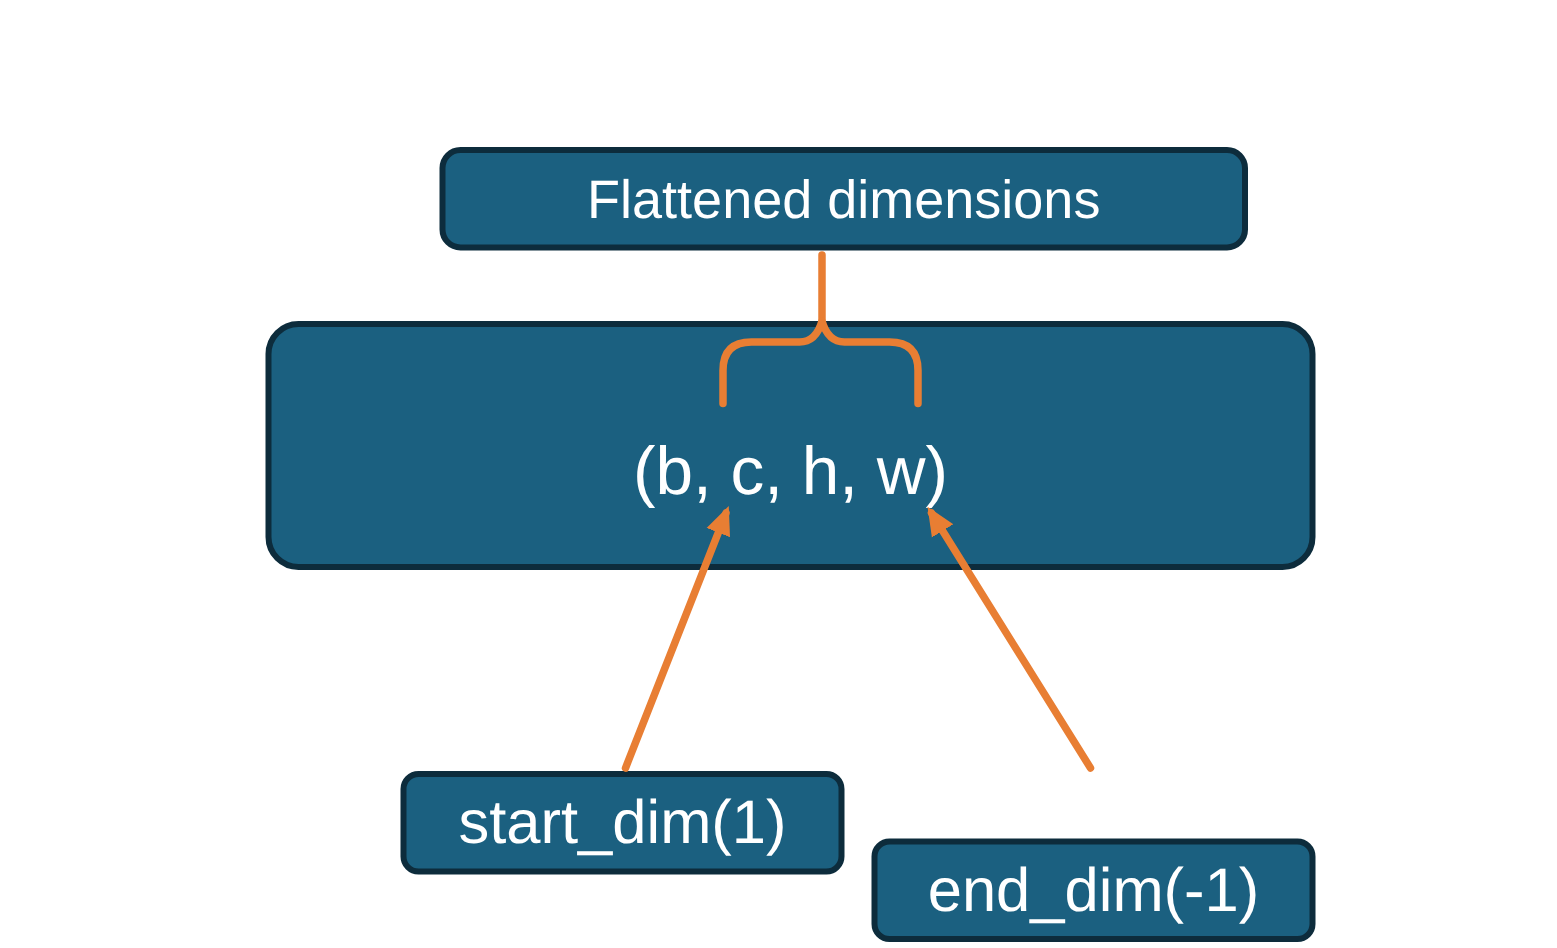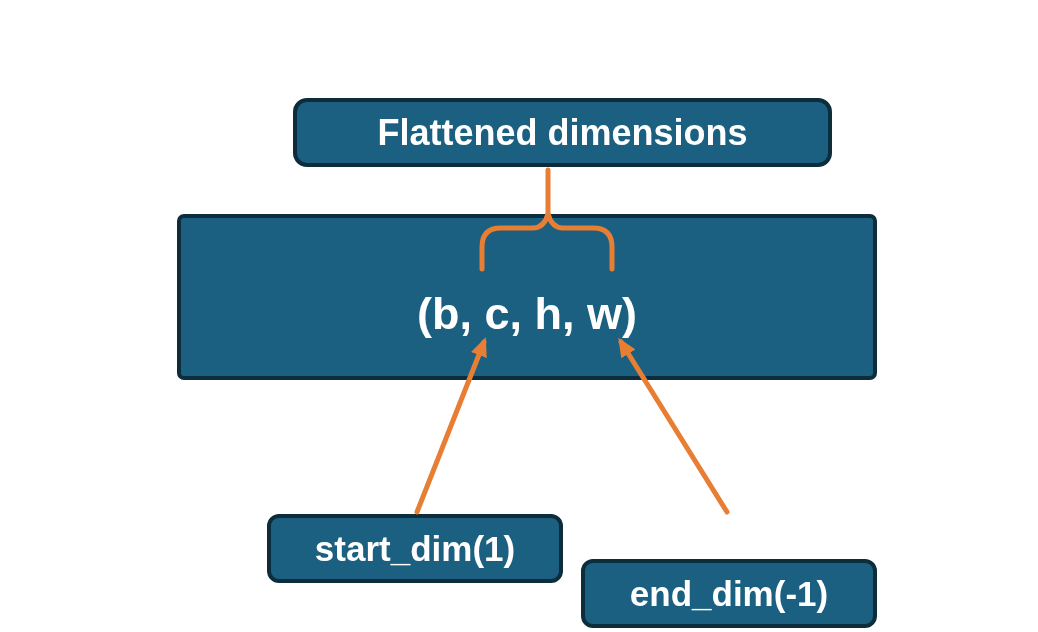--- a/index.html
+++ b/index.html
@@ -13,21 +13,20 @@
   html, body { background: var(--canvas-bg); }
   body {
     font-family: "Liberation Sans", "DejaVu Sans", sans-serif;
   }
   .canvas {
     position: relative;
     width: 1038px;
     height: 632px;
     background: var(--canvas-bg);
     overflow: hidden;
-    font-weight: bold;
   }
   .node {
     position: absolute;
     background: var(--node-fill);
     border: 4.5px solid var(--node-border);
     color: var(--node-text);
     display: flex;
     align-items: center;
     justify-content: center;
     text-align: center;
@@ -36,29 +35,29 @@
   }
   .node-top {
     left: 293px; top: 98px;
     width: 539px; height: 69px;
     border-radius: 14px;
     font-size: 36px;
   }
   .node-big {
     left: 177px; top: 214px;
     width: 700px; height: 166px;
-    border-radius: 7px;
+    border-radius: 22px;
     font-size: 45px;
     padding-top: 32px;
   }
   .node-small {
     top: 514px;
     width: 296px; height: 69px;
     border-radius: 12px;
-    font-size: 35px;
+    font-size: 41px;
   }
   .node-start { left: 267px; }
   .node-end   { left: 581px; margin-top: 45px; }
   .connector-layer {
     position: absolute;
     left: 0; top: 0;
     width: 1038px; height: 632px;
     pointer-events: none;
     z-index: 5;
   }

